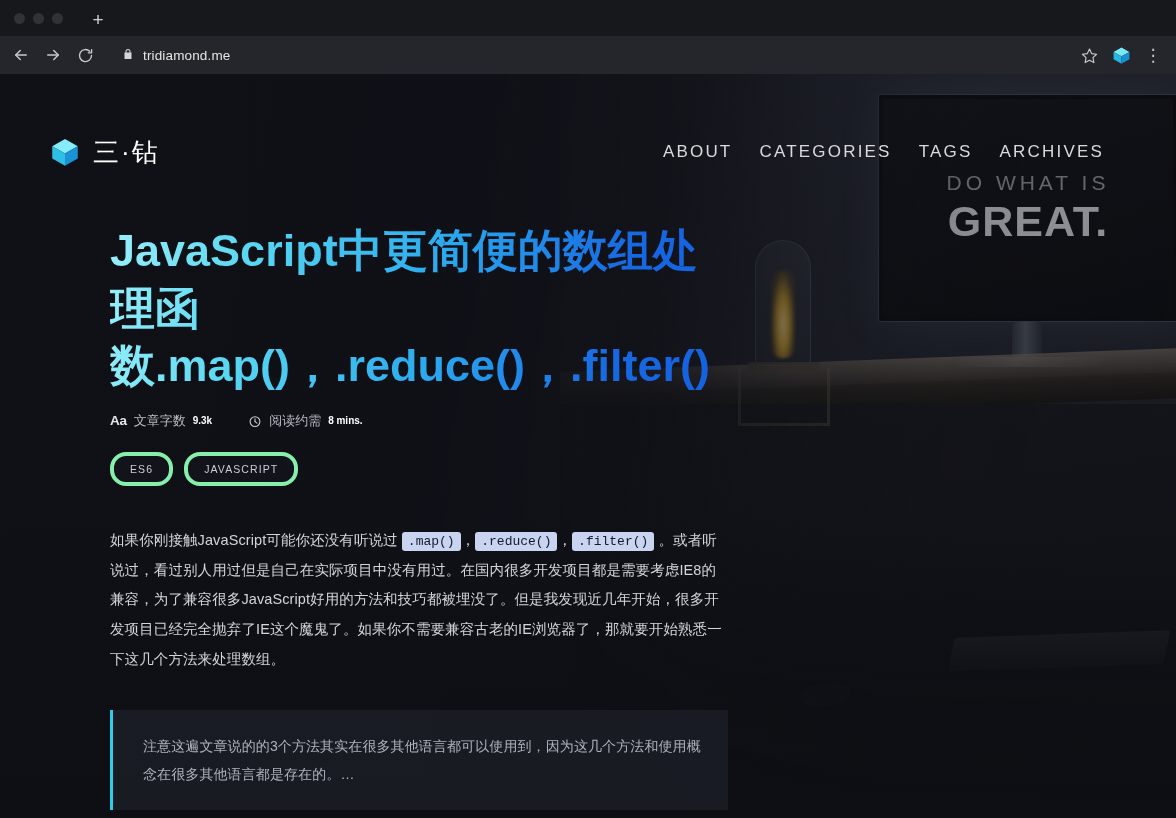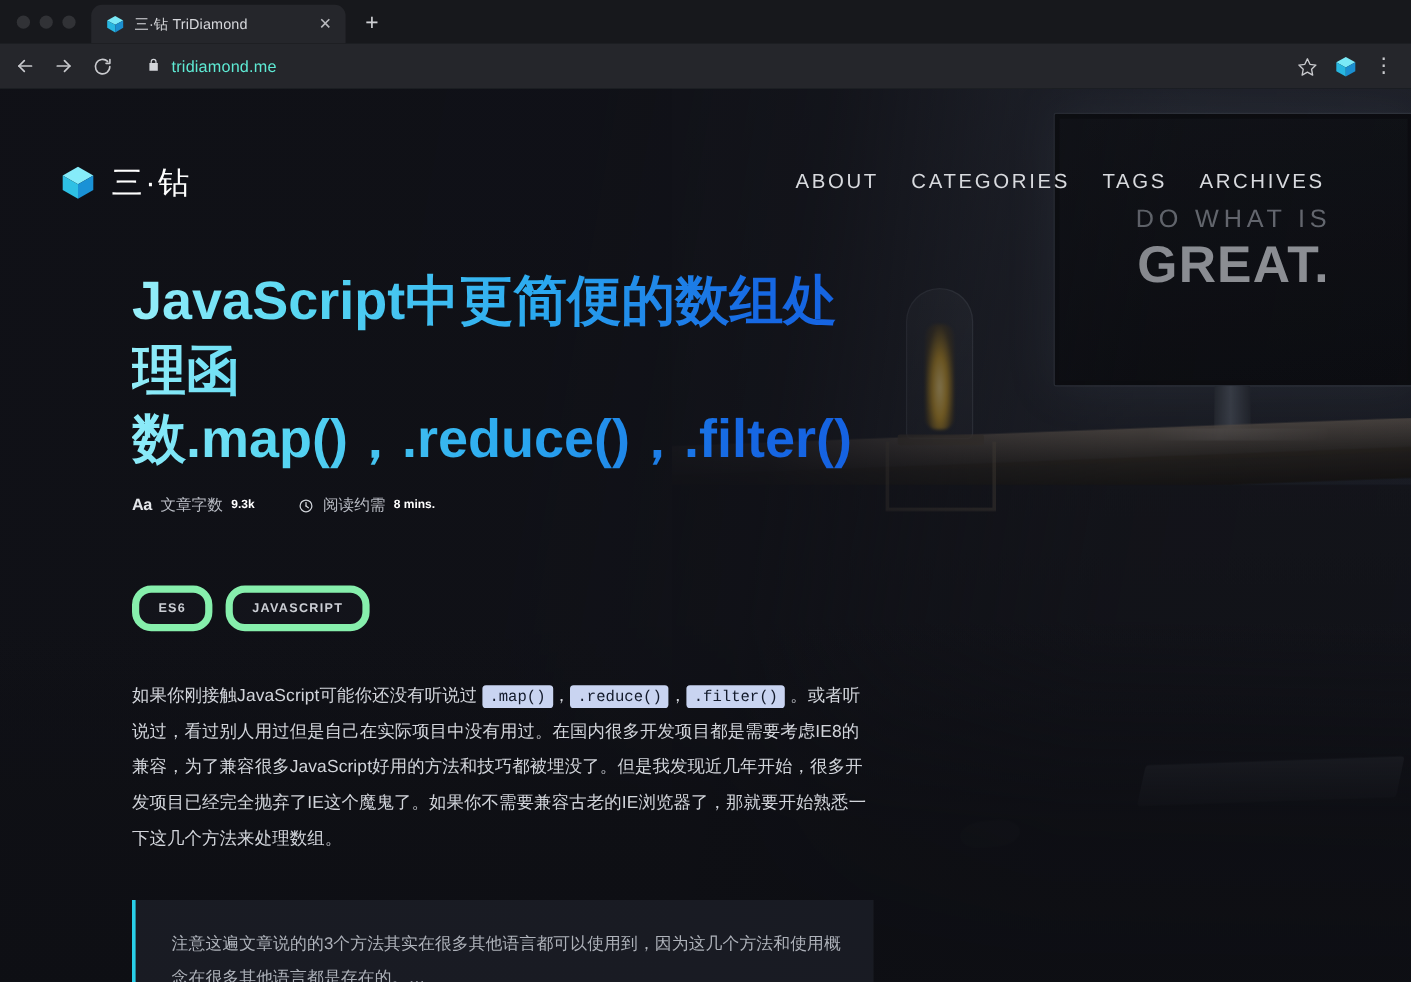--- a/index.html
+++ b/index.html
@@ -95,21 +95,21 @@
   .nav-btn svg { display:block; }
 
   .omnibox {
     flex: 1 1 auto;
     height: 28px;
     margin: 0 8px 0 6px;
     display: flex;
     align-items: center;
     gap: 9px;
     padding-left: 14px;
-    color: #5eead4;
+    color: #e5e5e5;
     font-size: 13.5px;
   }
   .omnibox .url { letter-spacing: 0.15px; }
   .tb-right { display: flex; align-items: center; gap: 6px; }
   .tb-icon {
     width: 26px; height: 26px;
     display: flex; align-items: center; justify-content: center;
     color: #c9cace;
   }
 
@@ -372,29 +372,28 @@
   .counter .aa {
     font-size: 13.5px;
     font-weight: 700;
     color: #e4e6ea;
     letter-spacing: -0.3px;
   }
   .counter b { color: #ffffff; font-weight: 700; font-size: 10px; }
 
   .tags { display: flex; gap: 11px; margin-bottom: 40px; }
   .tag {
-    border: 6px solid #86efac;
+    border: 4px solid #86efac;
     border-radius: 16px;
     padding: 7px 16px;
     font-size: 10.5px;
     letter-spacing: 1.1px;
     color: #cbced4;
-    font-weight: 700;
+    font-weight: 400;
     background: rgba(25,27,34,0.35);
-    margin-top: 36px;
   }
 
   .excerpt {
     font-size: 14.5px;
     line-height: 2.05;
     color: #d2d5db;
     width: 618px;
     letter-spacing: 0.1px;
     margin-bottom: 36px;
   }
@@ -427,31 +426,20 @@
 
 <div class="browser">
 
   <div class="titlebar">
     <div class="traffic">
       <div class="dot"></div>
       <div class="dot"></div>
       <div class="dot"></div>
     </div>
 
-    <div class="tab">
-      <span class="favicon">
-        <svg width="16" height="16" viewBox="0 0 24 24">
-          <polygon points="12,2 22,7.5 12,13 2,7.5" fill="#7ae9f7"></polygon>
-          <polygon points="2,7.5 12,13 12,22.5 2,16.8" fill="#27b6e0"></polygon>
-          <polygon points="22,7.5 12,13 12,22.5 22,16.8" fill="#1b8fd0"></polygon>
-        </svg>
-      </span>
-      <span class="tab-title">三·钻 TriDiamond</span>
-      <span class="tab-close">✕</span>
-    </div>
 
     <div class="newtab">+</div>
   </div>
 
   <div class="toolbar">
     <div class="nav-btn">
       <svg width="18" height="18" viewBox="0 0 24 24" fill="none" stroke="currentColor" stroke-width="1.9" stroke-linecap="round" stroke-linejoin="round">
           <line x1="19" y1="12" x2="5" y2="12"></line>
           <polyline points="11,18 5,12 11,6"></polyline>
         </svg>

